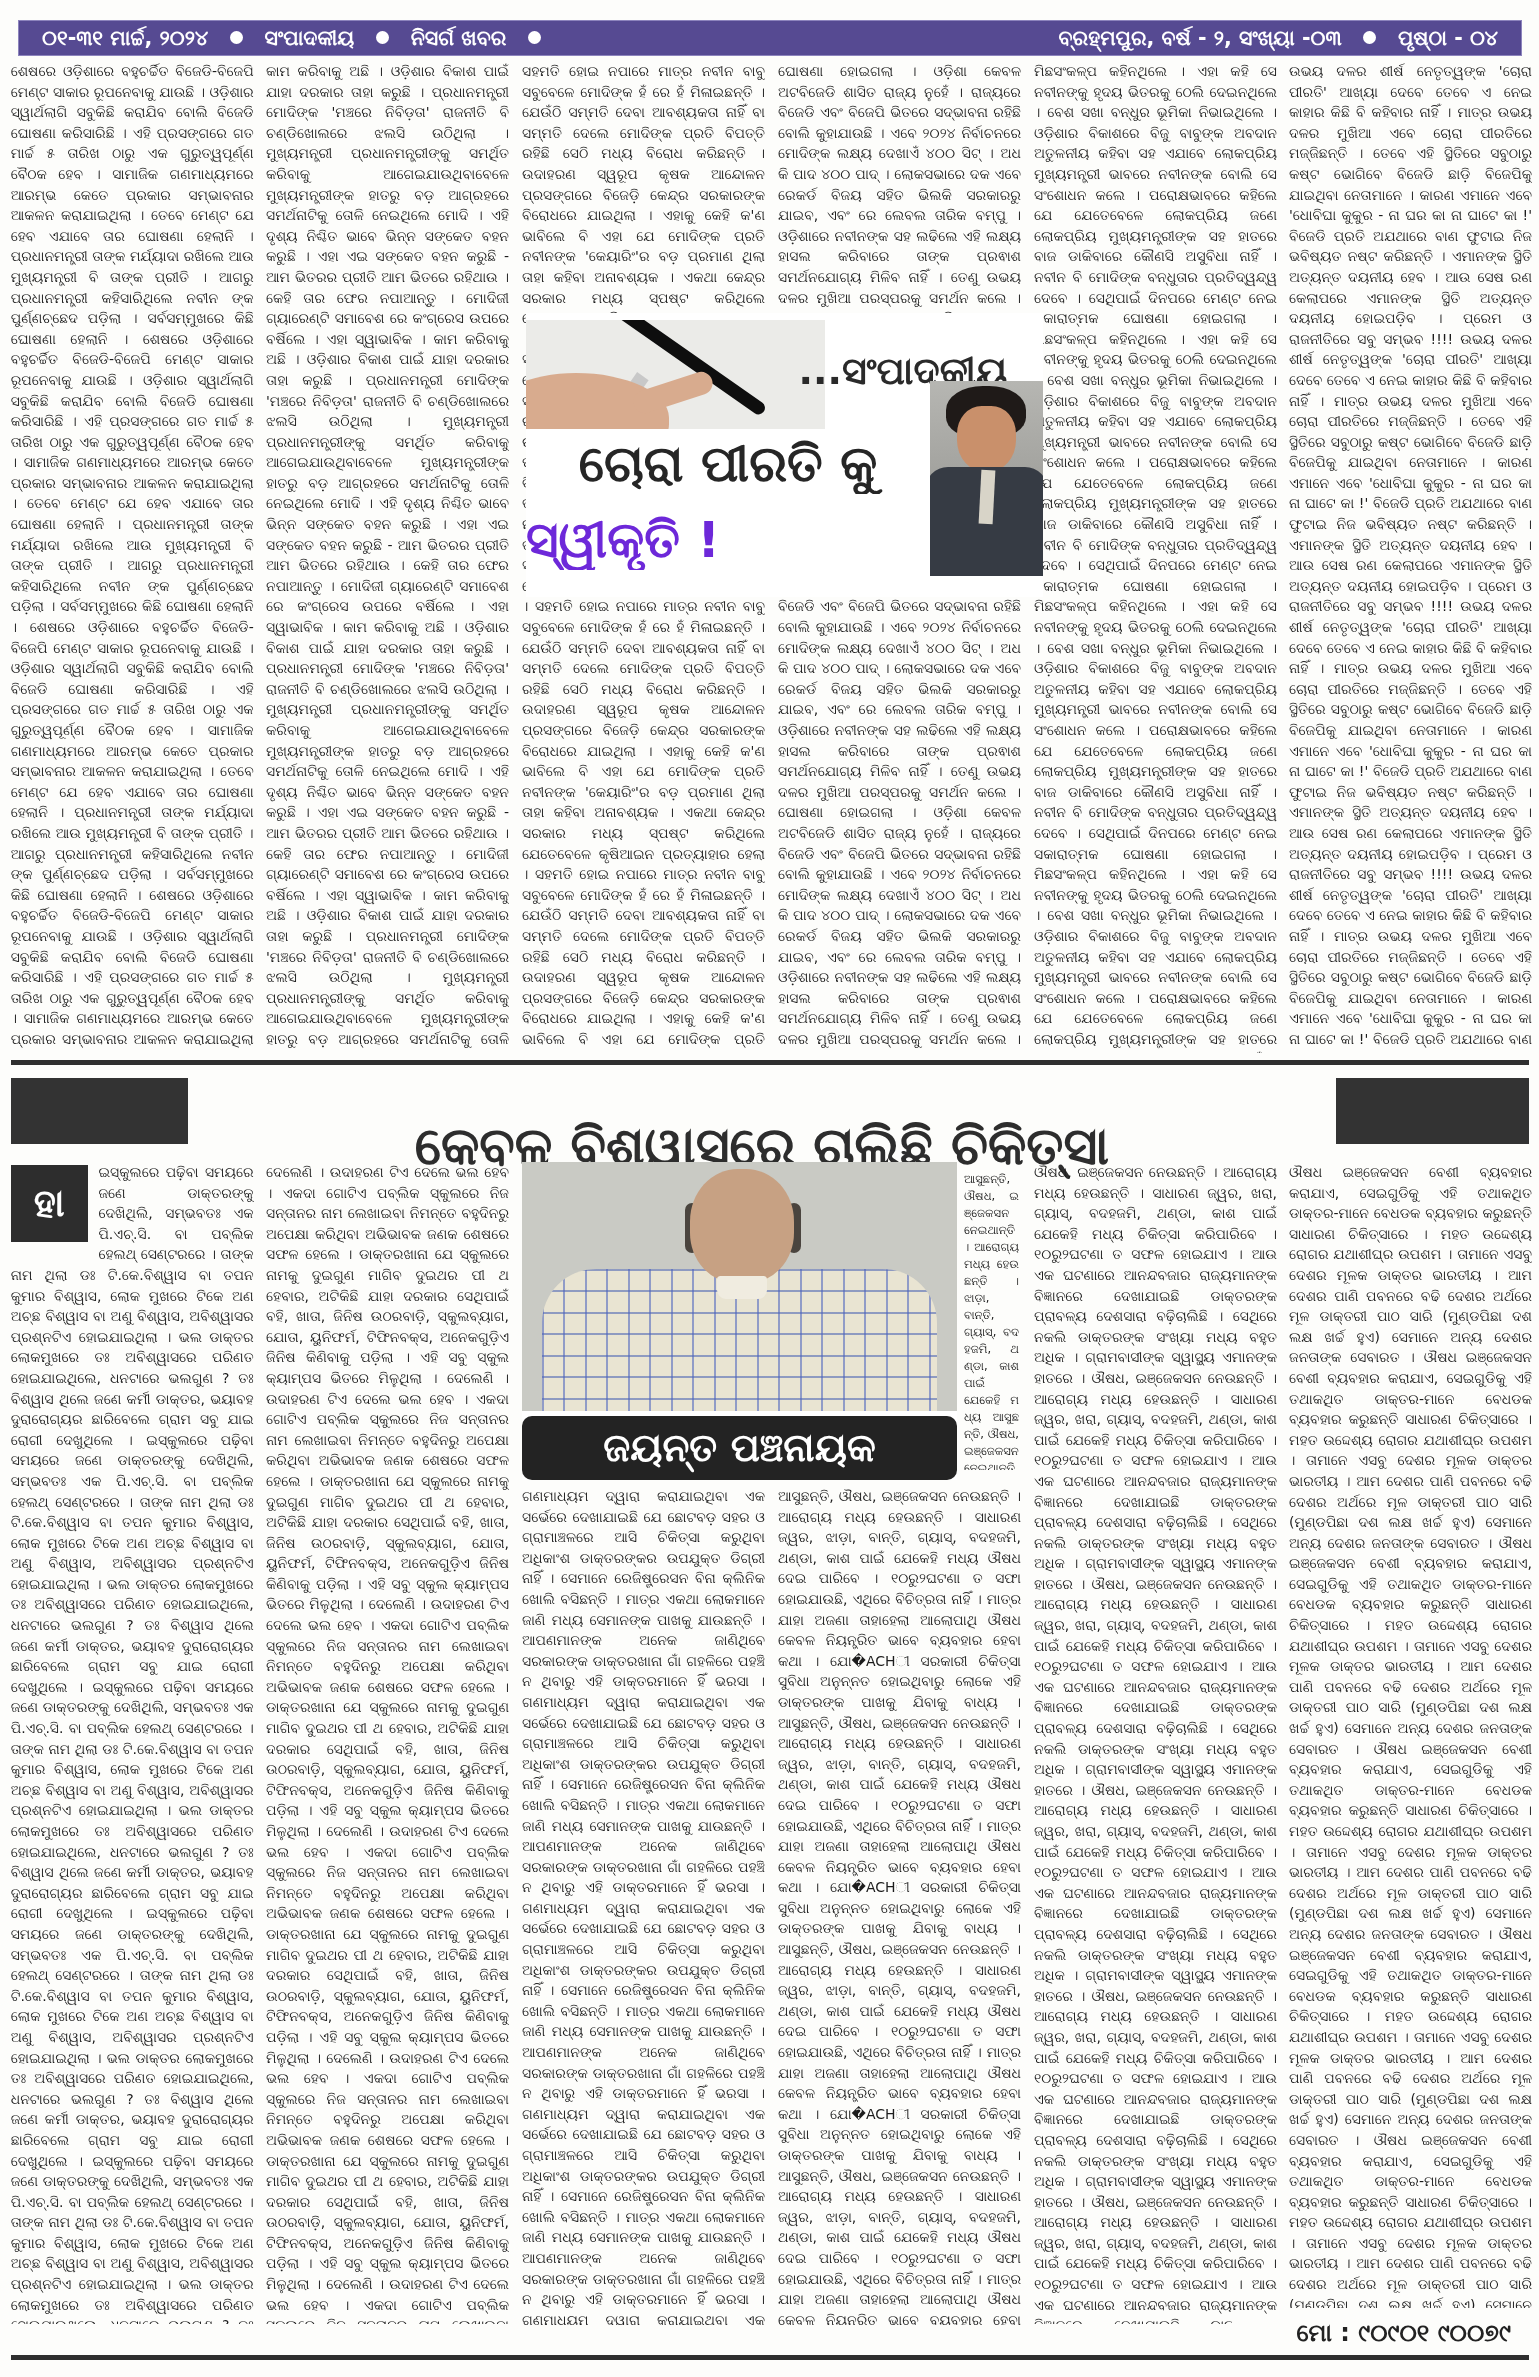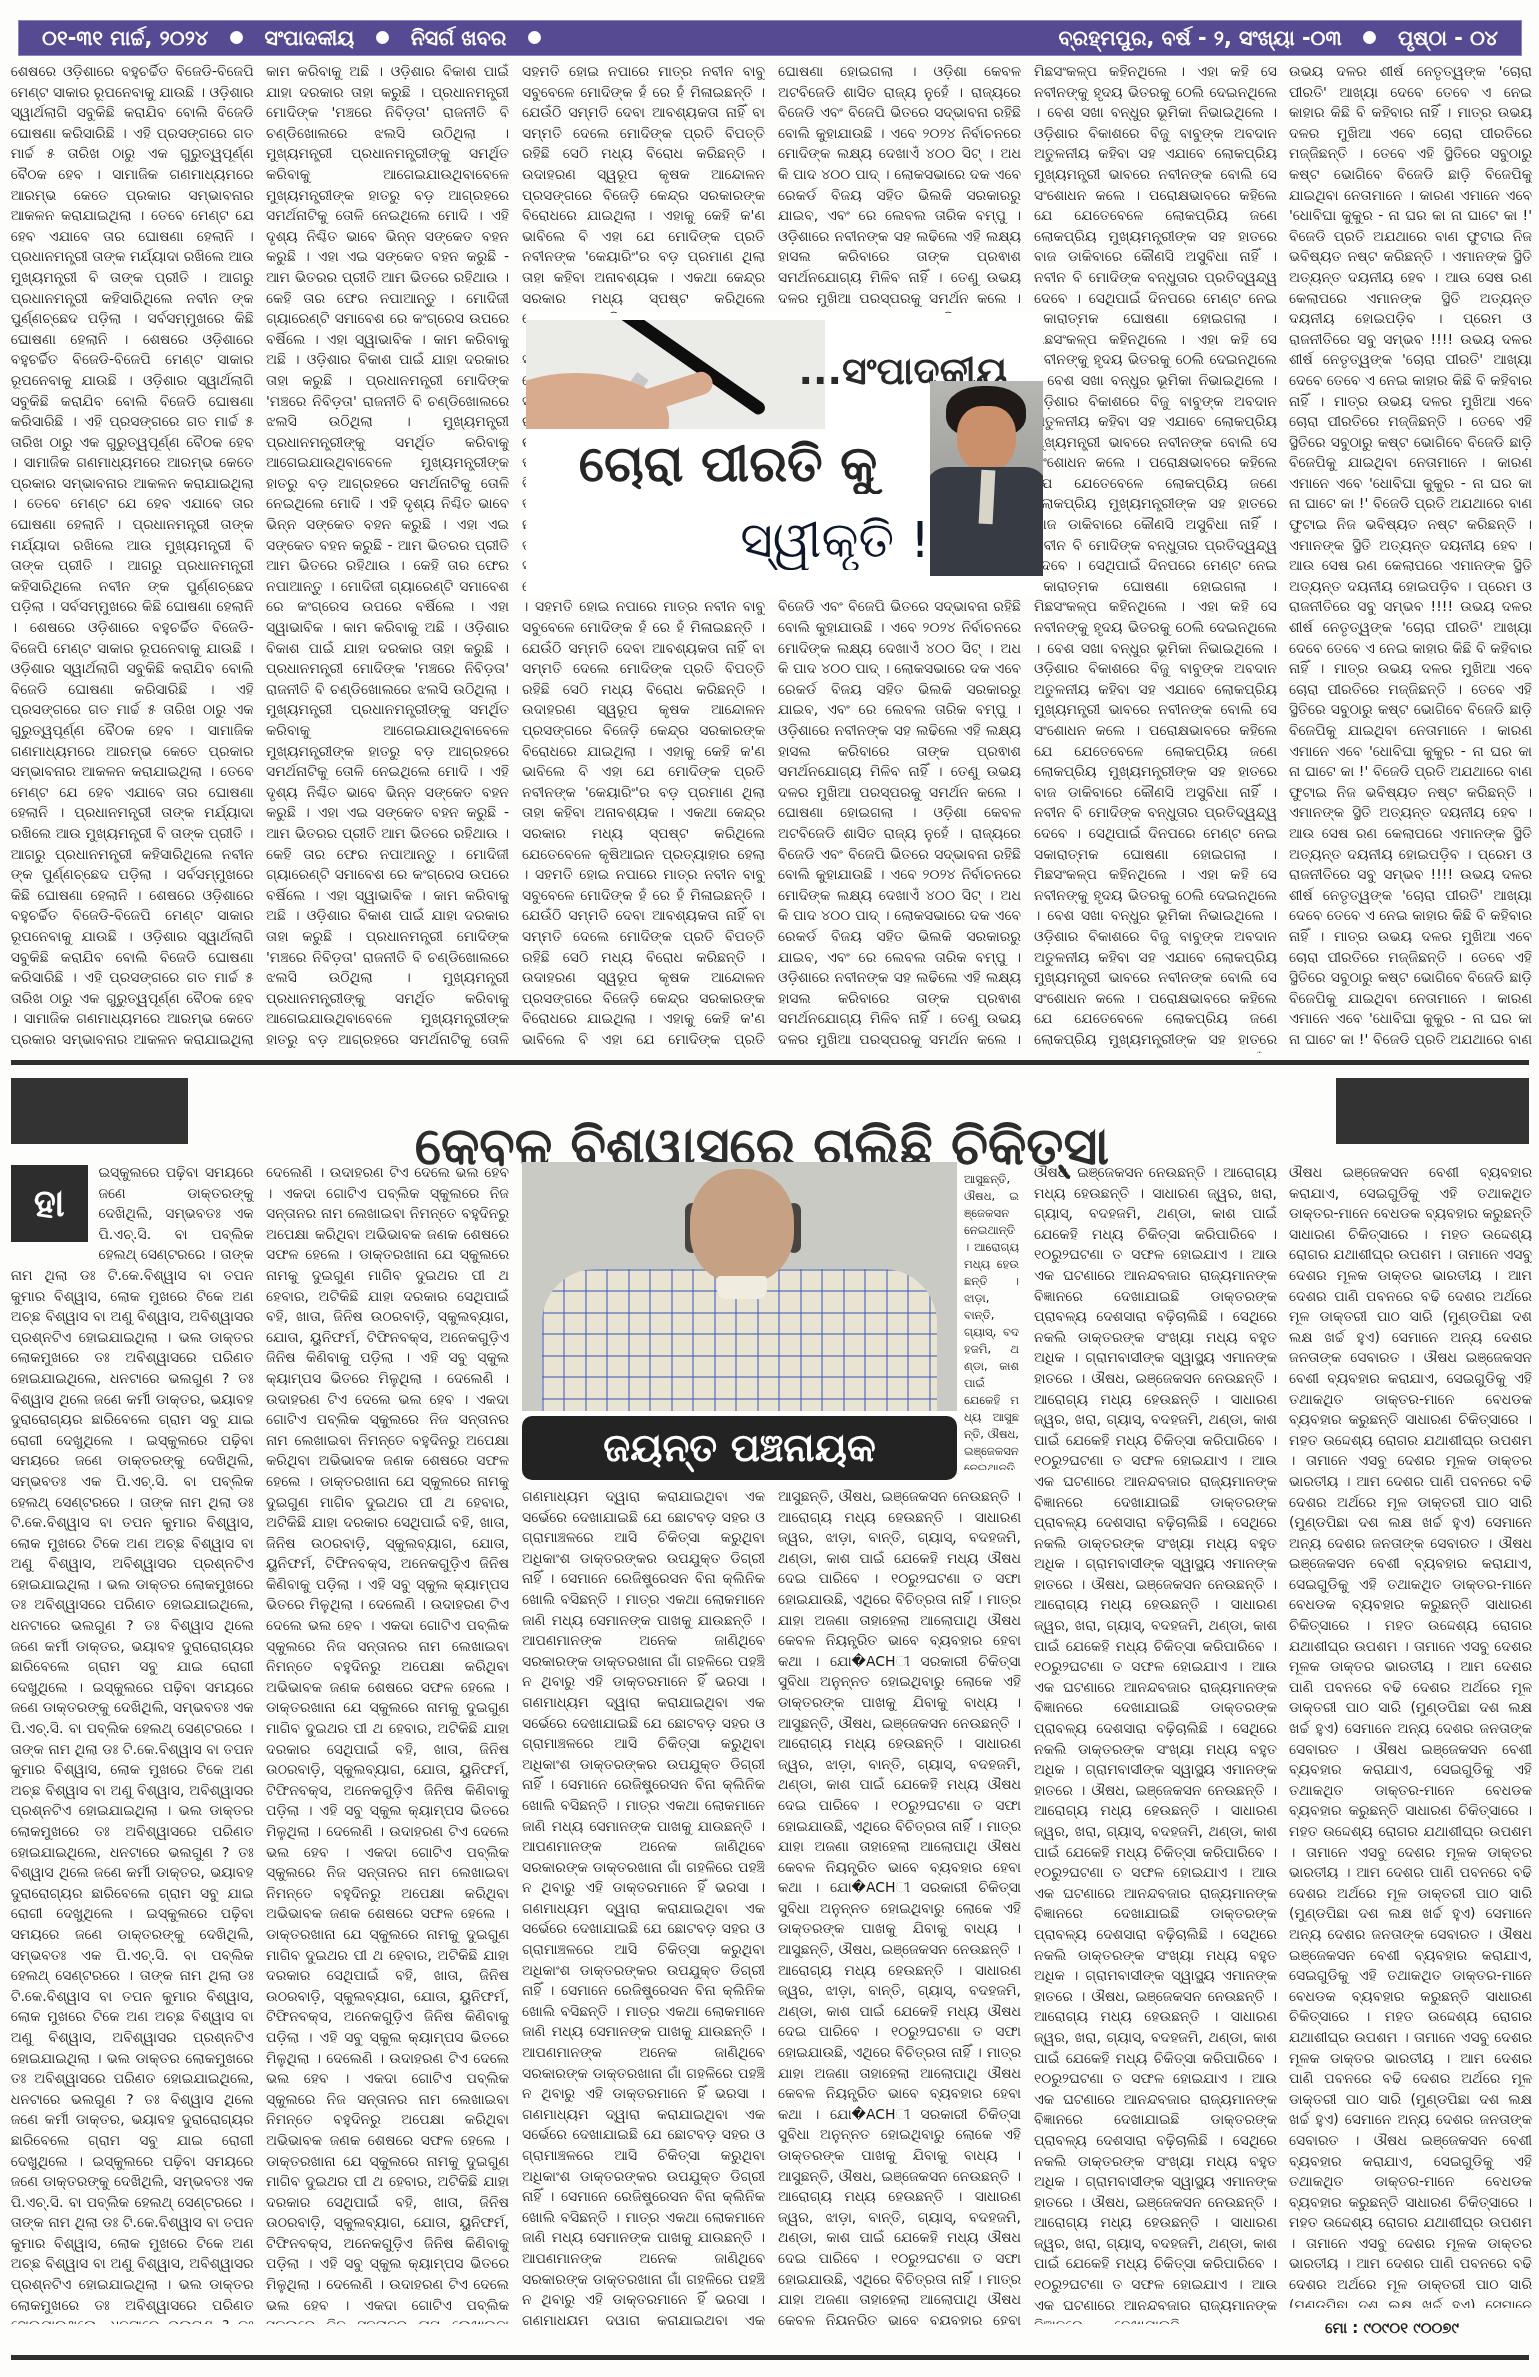--- a/index.html
+++ b/index.html
@@ -41,22 +41,22 @@
   .finger{position:absolute;left:106px;bottom:25px;width:82px;height:23px;background:#d8ab8e;border-radius:12.5px;transform:rotate(-18deg);}
   .kicker{
     position:absolute;left:240px;top:36px;width:274px;text-align:center;
     font-size:38px;font-weight:bold;color:#2a2a2a;white-space:nowrap;overflow:hidden;
   }
   .head-line1{
     position:absolute;left:0;top:122px;width:404px;text-align:center;
     font-size:50px;font-weight:bold;color:#262626;white-space:nowrap;overflow:hidden;
   }
   .head-line2{
-    position:absolute;left:0;top:198px;width:404px;text-align:right;
-    font-size:50px;font-weight:normal;color:#0f172a;white-space:nowrap;overflow:hidden;
+    position:absolute;left:0;top:198px;width:404px;text-align:left;
+    font-size:50px;font-weight:bold;color:#6d28d9;white-space:nowrap;overflow:hidden;
   }
   .portrait1{
     position:absolute;left:404px;top:68px;width:113px;height:195px;
     background:linear-gradient(#b6b6b2,#8e8e8a);overflow:hidden;
   }
   .p1-hair{position:absolute;left:16px;top:5.4px;width:80px;height:52px;background:#1f1a18;border-radius:46% 46% 40% 40%;}
   .p1-face{position:absolute;left:27px;top:25px;width:59px;height:66px;background:#c9906b;border-radius:42% 42% 48% 48%;}
   .p1-body{position:absolute;left:-5.4px;top:86px;width:123px;height:109px;background:#363b44;border-radius:23px 23px 0 0;}
   .p1-shirt{position:absolute;left:50px;top:89px;width:14.3px;height:54px;background:#d8d4c8;transform:rotate(3deg);}
   
@@ -98,22 +98,22 @@
     font-size:11.6px;line-height:17px;text-align:justify;word-break:break-all;z-index:6;
   }
   
   .dropcap{
     float:left;width:77px;height:77px;background:#2d2d2d;color:#ffffff;
     font-size:38px;font-weight:bold;text-align:center;line-height:77px;
     margin:2.7px 10.7px 3.6px 0;
   }
   
   .phone{
-    position:absolute;left:1180px;top:2319px;width:279px;height:29px;background:#fdfdfb;
-    text-align:right;font-size:15px;font-weight:bold;color:#222;z-index:7;white-space:nowrap;
+    position:absolute;left:1232px;top:2319px;width:279px;height:29px;background:#fdfdfb;
+    text-align:right;font-size:24px;font-weight:bold;color:#222;z-index:7;white-space:nowrap;
   }
 </style>
 </head>
 <body>
 
 <div class="masthead">
   <div class="mast-group">
     <span>୦୧-୩୧ ମାର୍ଚ୍ଚ, ୨୦୨୪</span>
     <span class="dot"></span>
     <span>ସଂପାଦକୀୟ</span>

